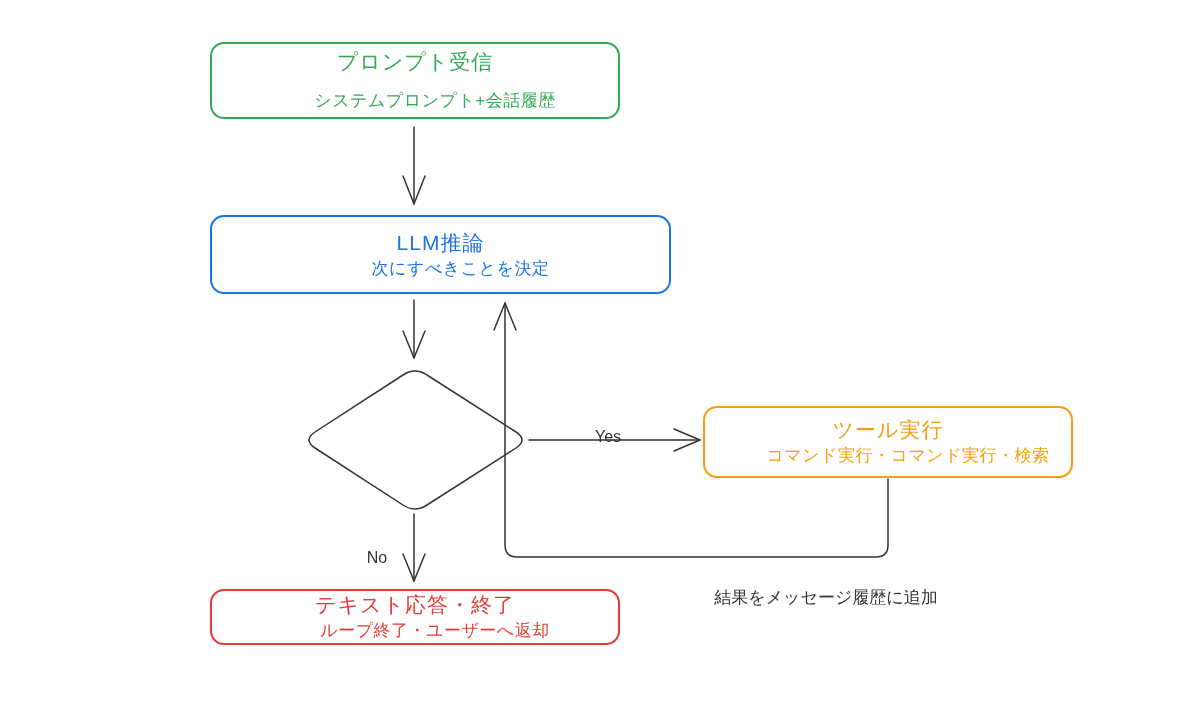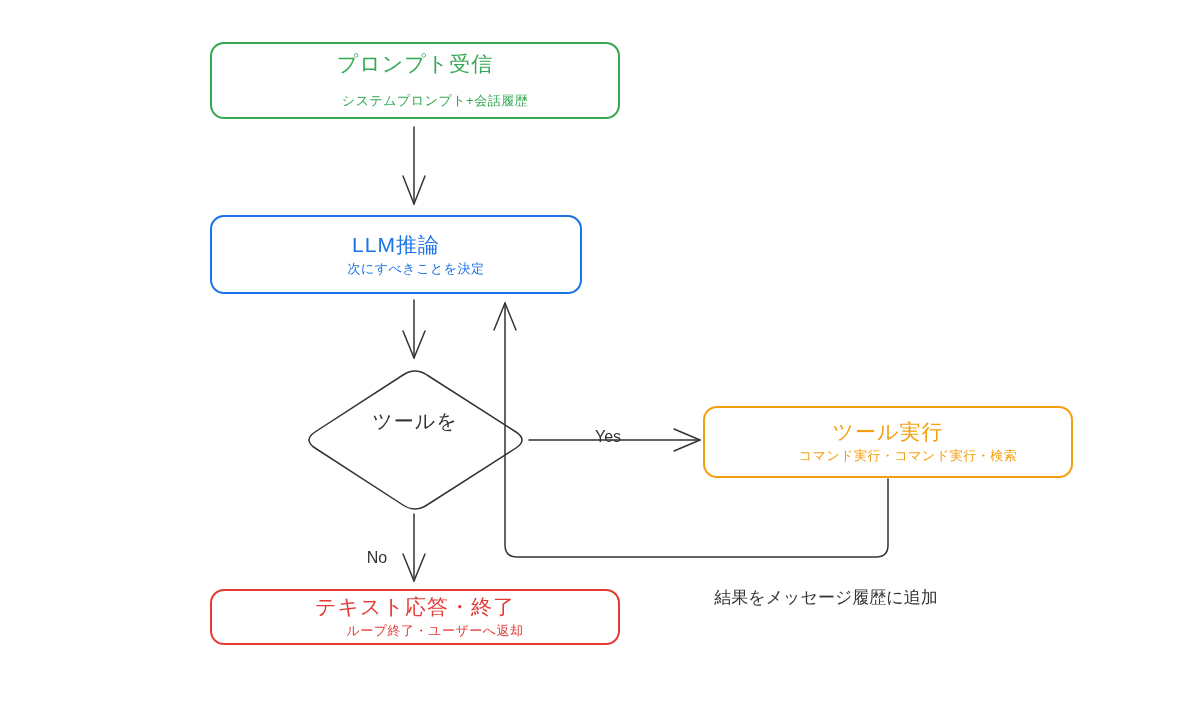--- a/index.html
+++ b/index.html
@@ -35,27 +35,27 @@
     align-items: center;
     text-align: center;
     gap: 5px;
   }
   .node-title {
     font-size: 21px;
     line-height: 1.15;
     letter-spacing: 1px;
   }
   .node-subtitle {
-    font-size: 13px;
+    font-size: 17px;
     line-height: 1.1;
     letter-spacing: 0.5px;
     margin-left: 40px;
   }
   #node-prompt { left: 210px; top: 42px;  width: 410px; height: 77px; gap: 18px; }
-  #node-llm    { left: 210px; top: 215px; width: 372px; height: 79px; }
+  #node-llm    { left: 210px; top: 215px; width: 461px; height: 79px; }
   #node-tool   { left: 703px; top: 406px; width: 370px; height: 72px; }
   #node-finish { left: 210px; top: 589px; width: 410px; height: 56px; }
 
   .decision-label {
     position: absolute;
     left: 340px;
     top: 407px;
     width: 150px;
     text-align: center;
     font-size: 20px;
@@ -112,21 +112,20 @@
     <div class="node-title">プロンプト受信</div>
     <div class="node-subtitle">システムプロンプト+会話履歴</div>
   </div>
 
   <div class="node" id="node-llm" style="--c: #1a73e8;">
     <div class="node-title">LLM推論</div>
     <div class="node-subtitle">次にすべきことを決定</div>
   </div>
 
   <div class="decision-label" style="color: rgb(51, 51, 51);">
-    <div>ツールを</div>
   </div>
 
   <div class="node" id="node-tool" style="--c: #f59e0b;">
     <div class="node-title">ツール実行</div>
     <div class="node-subtitle">コマンド実行・コマンド実行・検索</div>
   </div>
 
   <div class="node" id="node-finish" style="--c: #e53935;">
     <div class="node-title">テキスト応答・終了</div>
     <div class="node-subtitle">ループ終了・ユーザーへ返却</div>

